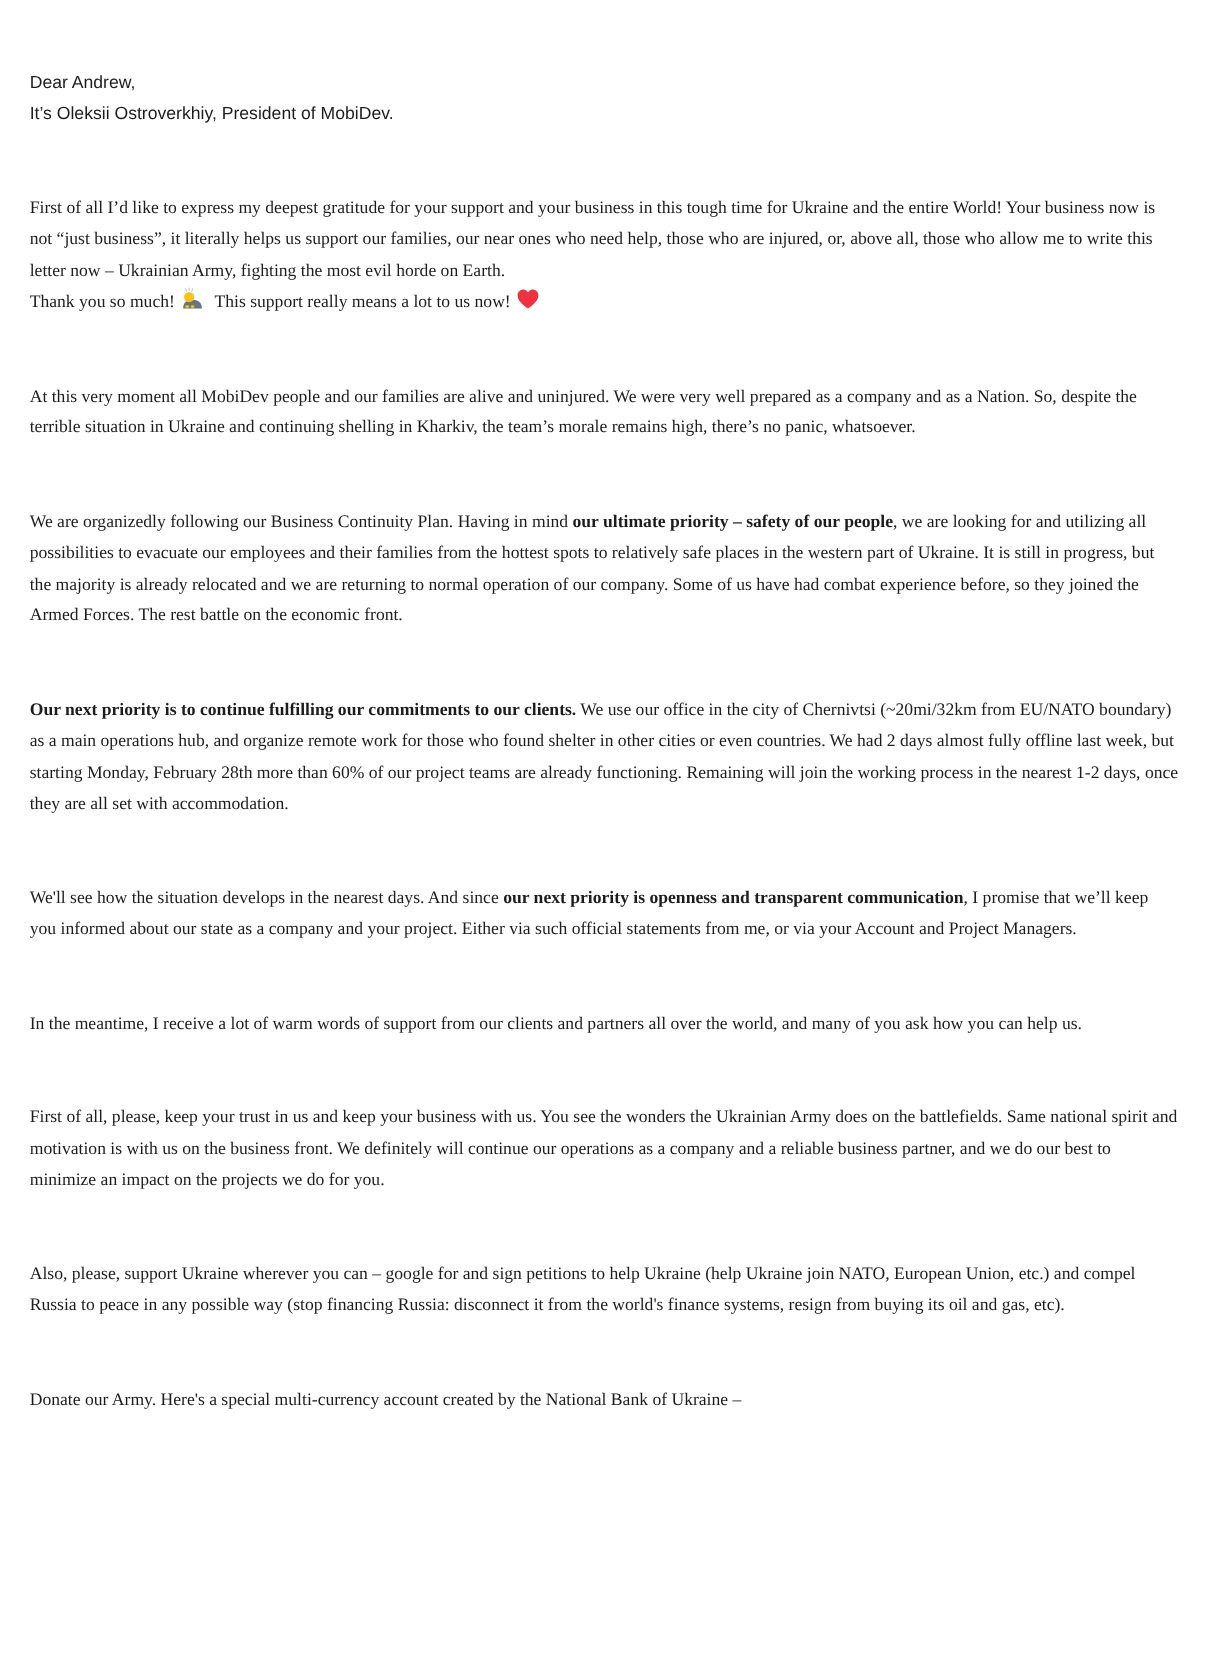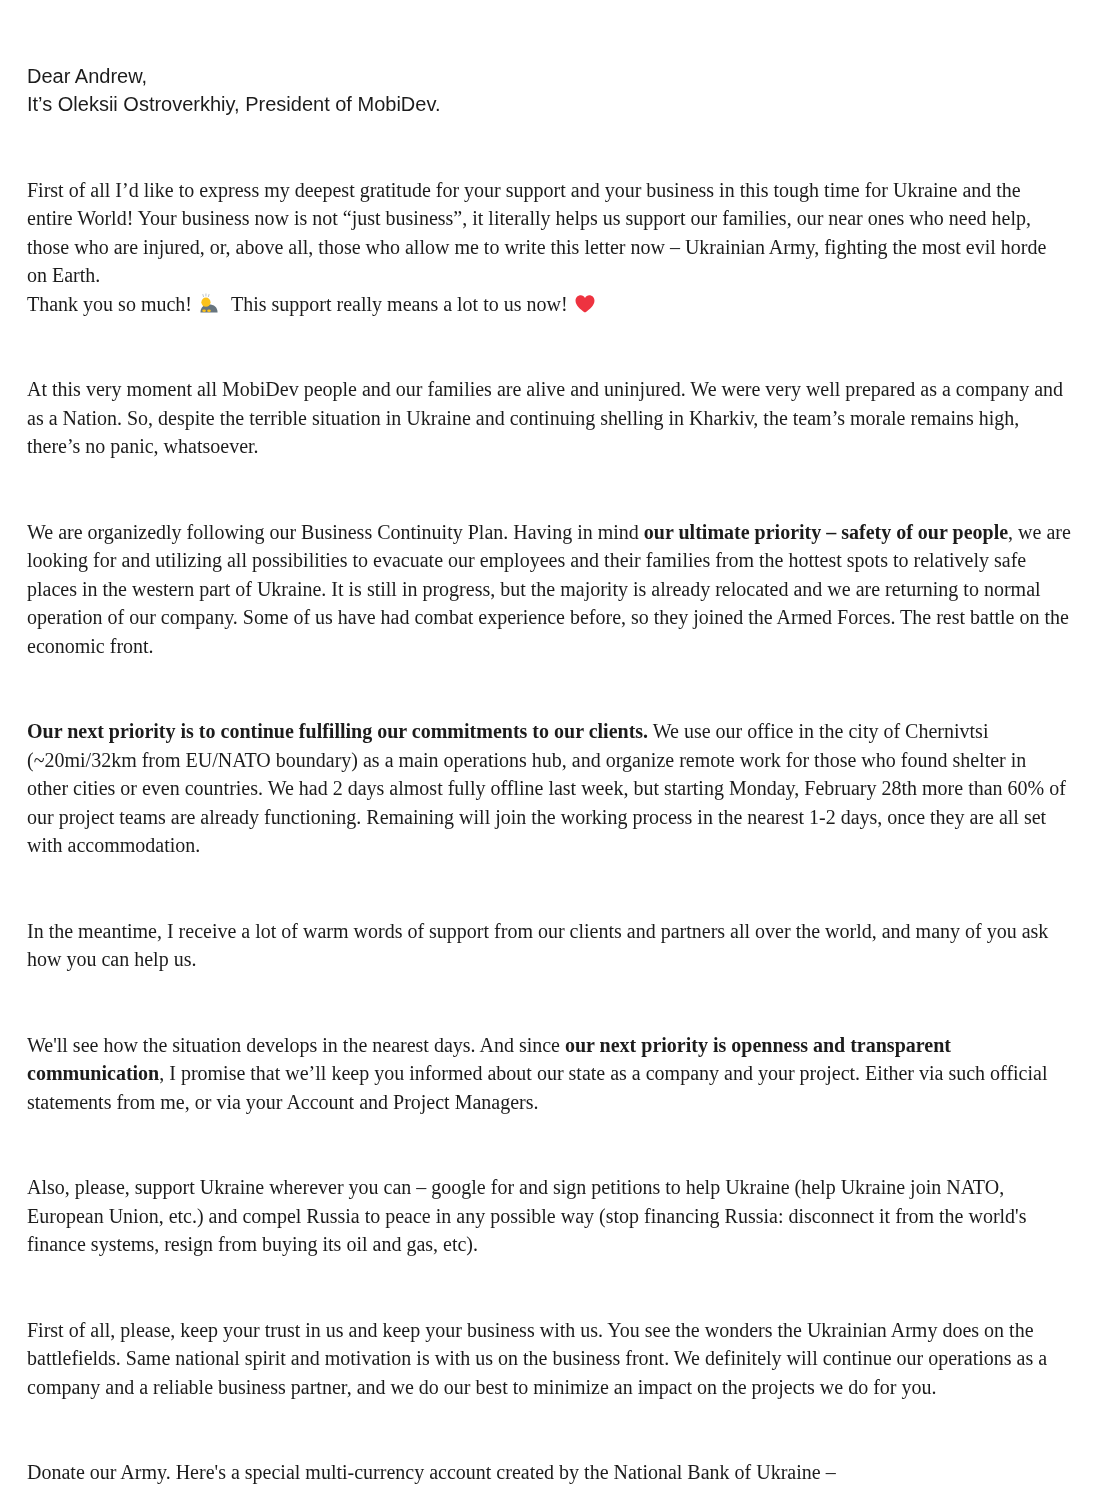--- a/index.html
+++ b/index.html
@@ -13,21 +13,21 @@
     box-sizing: border-box;
     font-family: "Liberation Sans", "DejaVu Sans", sans-serif;
     color: #1c1c1c;
   }
   .letter {
     padding: 33px 26px 20px 27px;
     width: 1044px;
     box-sizing: content-box;
   }
   .para {
-    font-size: 20px;
+    font-size: 16px;
     line-height: 28.5px;
     white-space: pre-line;
     word-wrap: break-word;
   }
   .para + .para {
     margin-top: 28.5px;
     font-family: Liberation Serif, serif;
   }
   .b {
     font-weight: 700;
@@ -73,33 +73,33 @@
 
   <div class="para">
     <span>We are organizedly following our Business Continuity Plan. Having in mind </span><span class="b">our ultimate priority – safety of our people</span><span>, we are looking for and utilizing all possibilities to evacuate our employees and their families from the hottest spots to relatively safe places in the western part of Ukraine. It is still in progress, but the majority is already relocated and we are returning to normal operation of our company. Some of us have had combat experience before, so they joined the Armed Forces. The rest battle on the economic front.</span>
   </div>
 
   <div class="para">
     <span class="b">Our next priority is to continue fulfilling our commitments to our clients.</span><span> We use our office in the city of Chernivtsi (~20mi/32km from EU/NATO boundary) as a main operations hub, and organize remote work for those who found shelter in other cities or even countries. We had 2 days almost fully offline last week, but starting Monday, February 28th more than 60% of our project teams are already functioning. Remaining will join the working process in the nearest 1-2 days, once they are all set with accommodation.</span>
   </div>
 
   <div class="para">
+    <span>We'll see how the situation develops in the nearest days. And since </span><span class="b">our next priority is openness and transparent communication</span><span>, I promise that we’ll keep you informed about our state as a company and your project. Either via such official statements from me, or via your Account and Project Managers.</span>
+  </div>
+
+  <div class="para">
     <span>In the meantime, I receive a lot of warm words of support from our clients and partners all over the world, and many of you ask how you can help us.</span>
   </div>
 
   <div class="para">
-    <span>We'll see how the situation develops in the nearest days. And since </span><span class="b">our next priority is openness and transparent communication</span><span>, I promise that we’ll keep you informed about our state as a company and your project. Either via such official statements from me, or via your Account and Project Managers.</span>
+    <span>First of all, please, keep your trust in us and keep your business with us. You see the wonders the Ukrainian Army does on the battlefields. Same national spirit and motivation is with us on the business front. We definitely will continue our operations as a company and a reliable business partner, and we do our best to minimize an impact on the projects we do for you.</span>
   </div>
 
   <div class="para">
     <span>Also, please, support Ukraine wherever you can – google for and sign petitions to help Ukraine (help Ukraine join NATO, European Union, etc.) and compel Russia to peace in any possible way (stop financing Russia: disconnect it from the world's finance systems, resign from buying its oil and gas, etc).</span>
-  </div>
-
-  <div class="para">
-    <span>First of all, please, keep your trust in us and keep your business with us. You see the wonders the Ukrainian Army does on the battlefields. Same national spirit and motivation is with us on the business front. We definitely will continue our operations as a company and a reliable business partner, and we do our best to minimize an impact on the projects we do for you.</span>
   </div>
 
   <div class="para">
     <span>Donate our Army. Here's a special multi-currency account created by the National Bank of Ukraine –
 </span>
   </div>
 
 </div>
 
 </body></html>

